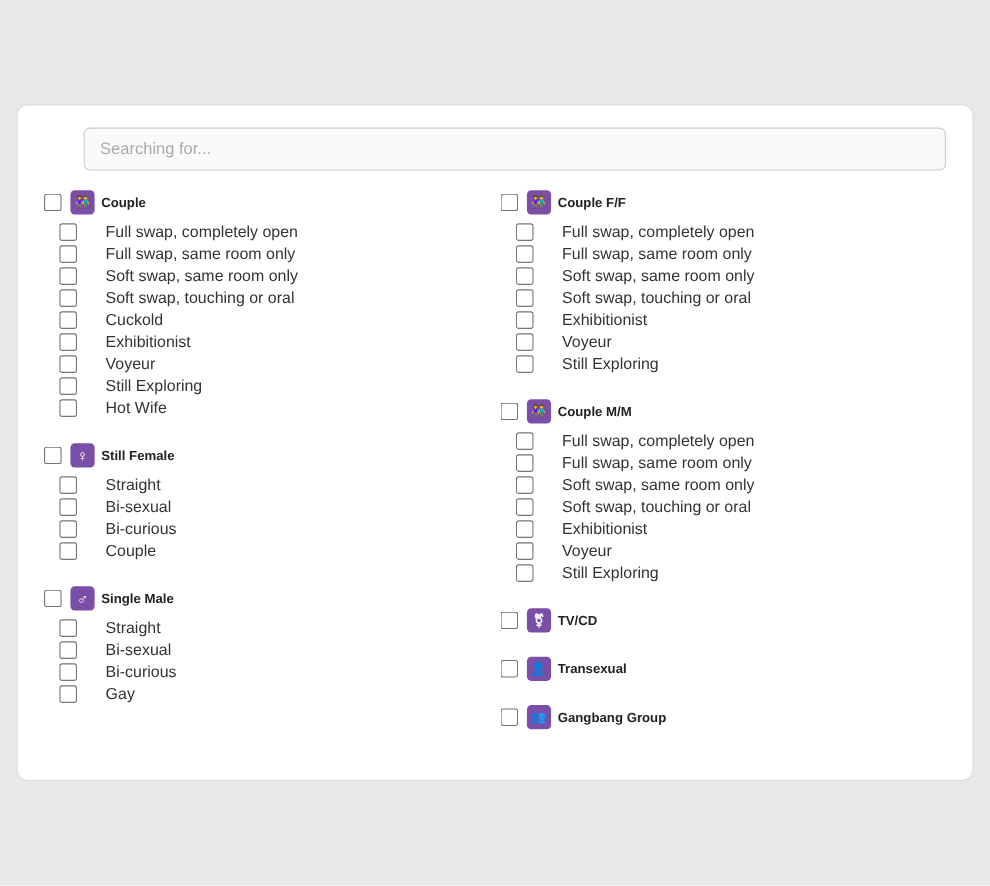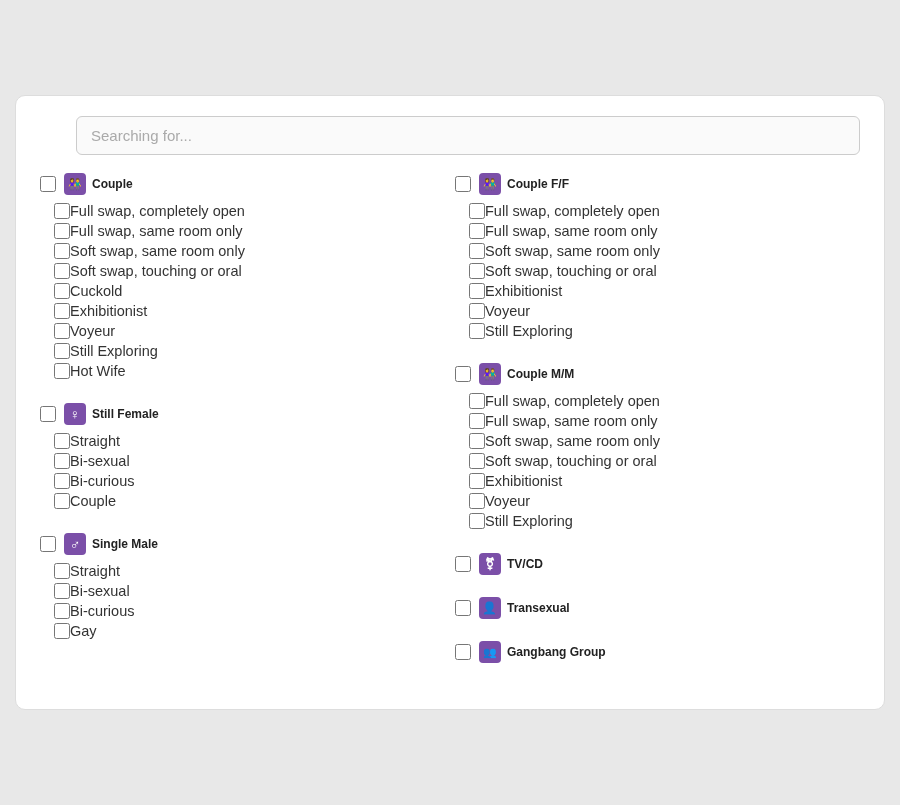--- a/index.html
+++ b/index.html
@@ -45,21 +45,21 @@
       margin-bottom: 6px;
     }
     .category-label {
       font-size: 12px;
       font-weight: bold;
       color: #222;
     }
     .option-row {
       display: flex;
       align-items: center;
-      gap: 0;
+      gap: 26px;
       padding: 2px 0 2px 14px;
     }
     .option-label {
       font-size: 14.5px;
       color: #333;
     }
     input[type="checkbox"] {
       width: 16px;
       height: 16px;
       accent-color: #7b4fa8;

